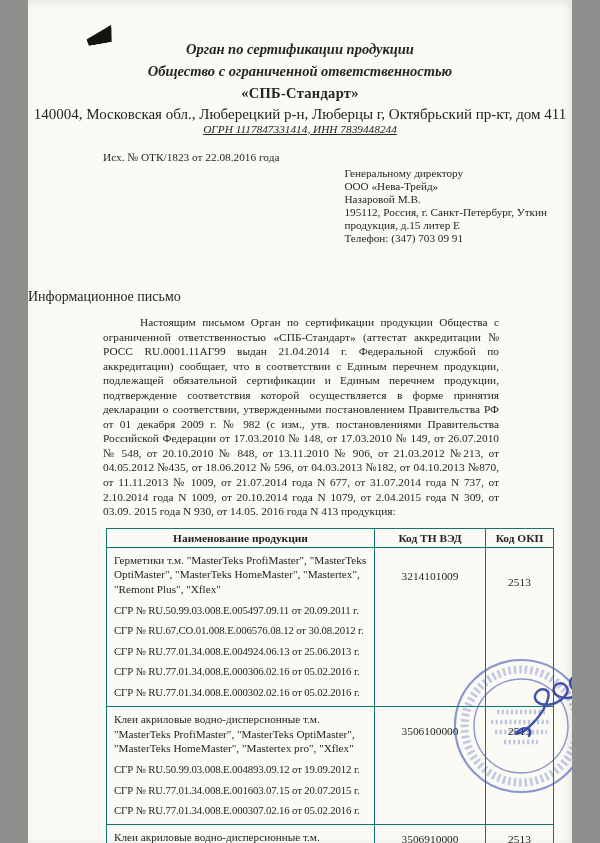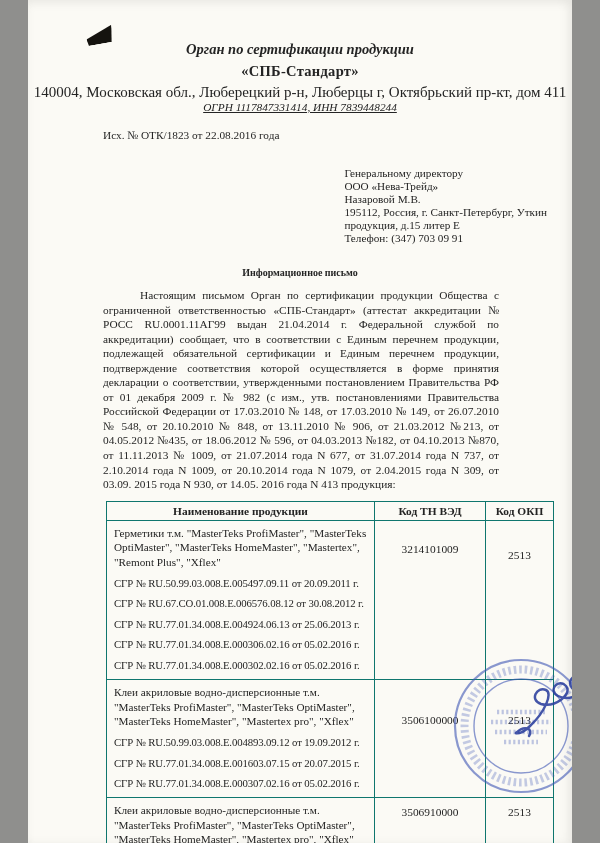--- a/index.html
+++ b/index.html
@@ -22,21 +22,21 @@
   .letterhead { padding-top: 38px; text-align: center; }
   .lh-bi   { font-size: 14.5px; font-weight: bold; font-style: italic; line-height: 22px; }
   .lh-name { font-size: 14.5px; font-weight: bold; line-height: 22px; letter-spacing: .3px; }
   .lh-address { font-size: 15px; line-height: 16px; margin-top: 2px; }
   .lh-ogrn { font-size: 11.3px; font-style: italic; line-height: 15px; text-decoration: underline; }
   .ref { margin: 14px 73px 0 75px; font-size: 11.3px; }
   .recipient {
     position: absolute; top: 167px; right: 25px;
     font-size: 11.2px; line-height: 13px;
   }
-  .title { margin-top: 126px; text-align: center; font-weight: bold; font-size: 10px; }
+  .title { margin-top: 126px; font-weight: normal; font-size: 14px; }
   .body-text {
     margin: 10px 73px 0 75px;
     font-size: 11.35px; line-height: 14.55px;
     text-align: justify; text-indent: 37px;
   }
   table.prod {
     border-collapse: collapse; table-layout: fixed;
     margin: 9px 0 0 78px; width: 447px;
     font-size: 11.2px;
   }
@@ -45,32 +45,33 @@
   col.c1 { width: 268px; } col.c2 { width: 111px; } col.c3 { width: 68px; }
   tr.r1 { height: 148px; } tr.r2 { height: 116px; } tr.r3 { height: 56px; }
   td.c-name { padding: 5px 7px 7px 7px; line-height: 14.6px; }
   .sgr {
     margin-top: 6.5px; line-height: 14px;
     font-size: 10.8px; letter-spacing: -0.15px;
     white-space: nowrap; overflow: hidden;
   }
   td.c-code { text-align: center; font-size: 11.4px; }
   .pt5 { padding-top: 22px; } .pt8 { padding-top: 8px; }
-  .pt18 { padding-top: 34px; } .pt28 { padding-top: 28px; }
+  .pt18 { padding-top: 18px; } .pt28 { padding-top: 28px; }
   .stamp-wrap { position: absolute; left: 405px; top: 638px; width: 176px; height: 176px; }
 </style>
 </head>
 <body>
 
 <div class="page">
 
   <div class="scan-artifact"></div>
 
   <div class="letterhead">
     <div class="lh-bi">Орган по сертификации продукции</div>
+    <div class="lh-bi">Общество с ограниченной ответственностью</div>
     <div class="lh-name">«СПБ-Стандарт»</div>
     <div class="lh-address">140004, Московская обл., Люберецкий р-н, Люберцы г, Октябрьский пр-кт, дом 411</div>
     <div class="lh-ogrn">ОГРН 1117847331414, ИНН 7839448244</div>
   </div>
 
   <div class="ref">Исх. № ОТК/1823 от 22.08.2016 года</div>
 
   <div class="recipient">
     <div>Генеральному директору</div>
     <div>ООО «Нева-Трейд»</div>

